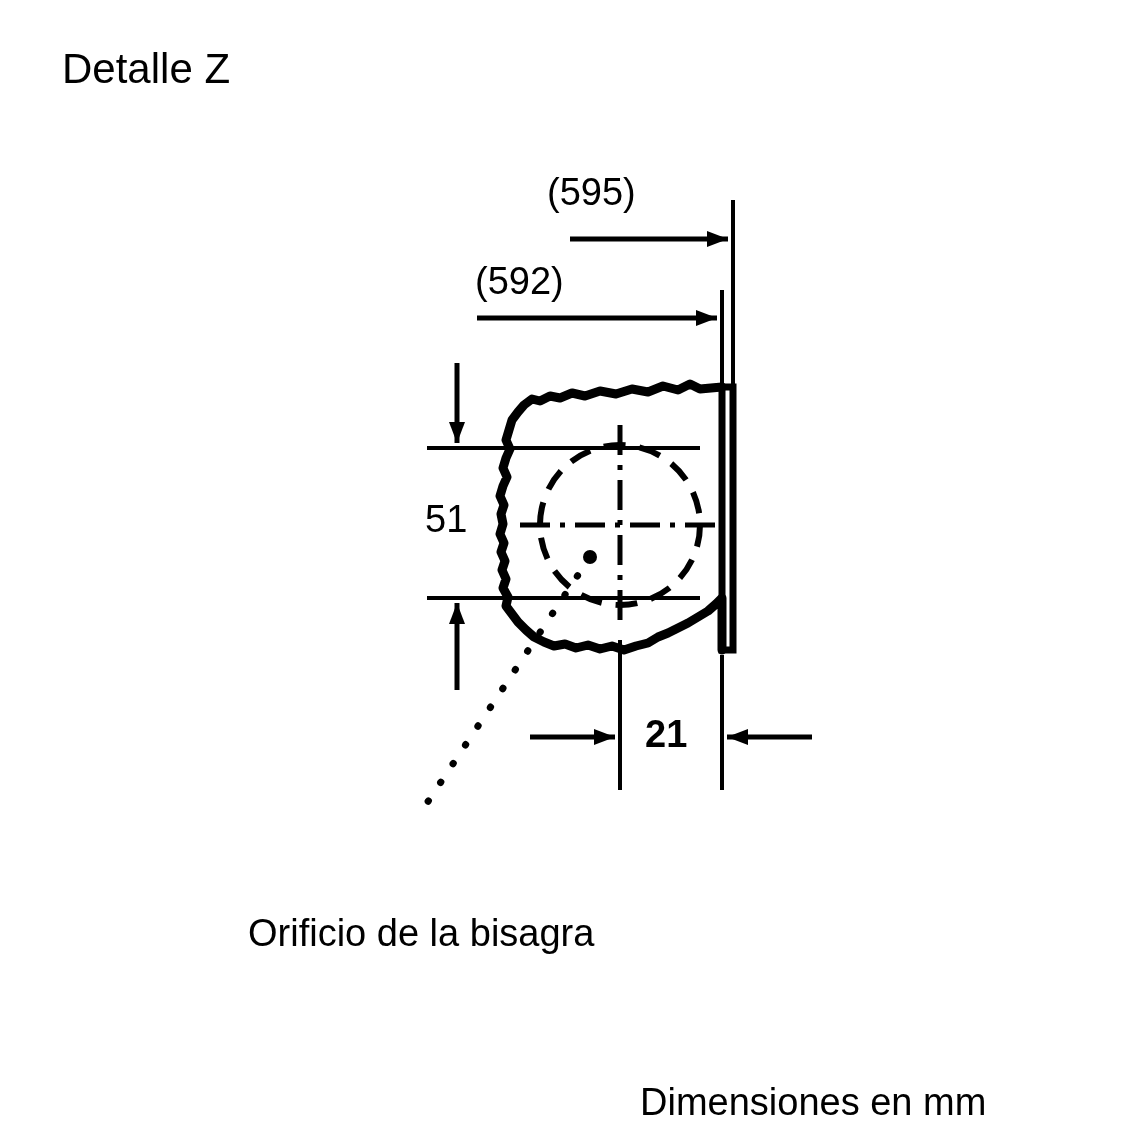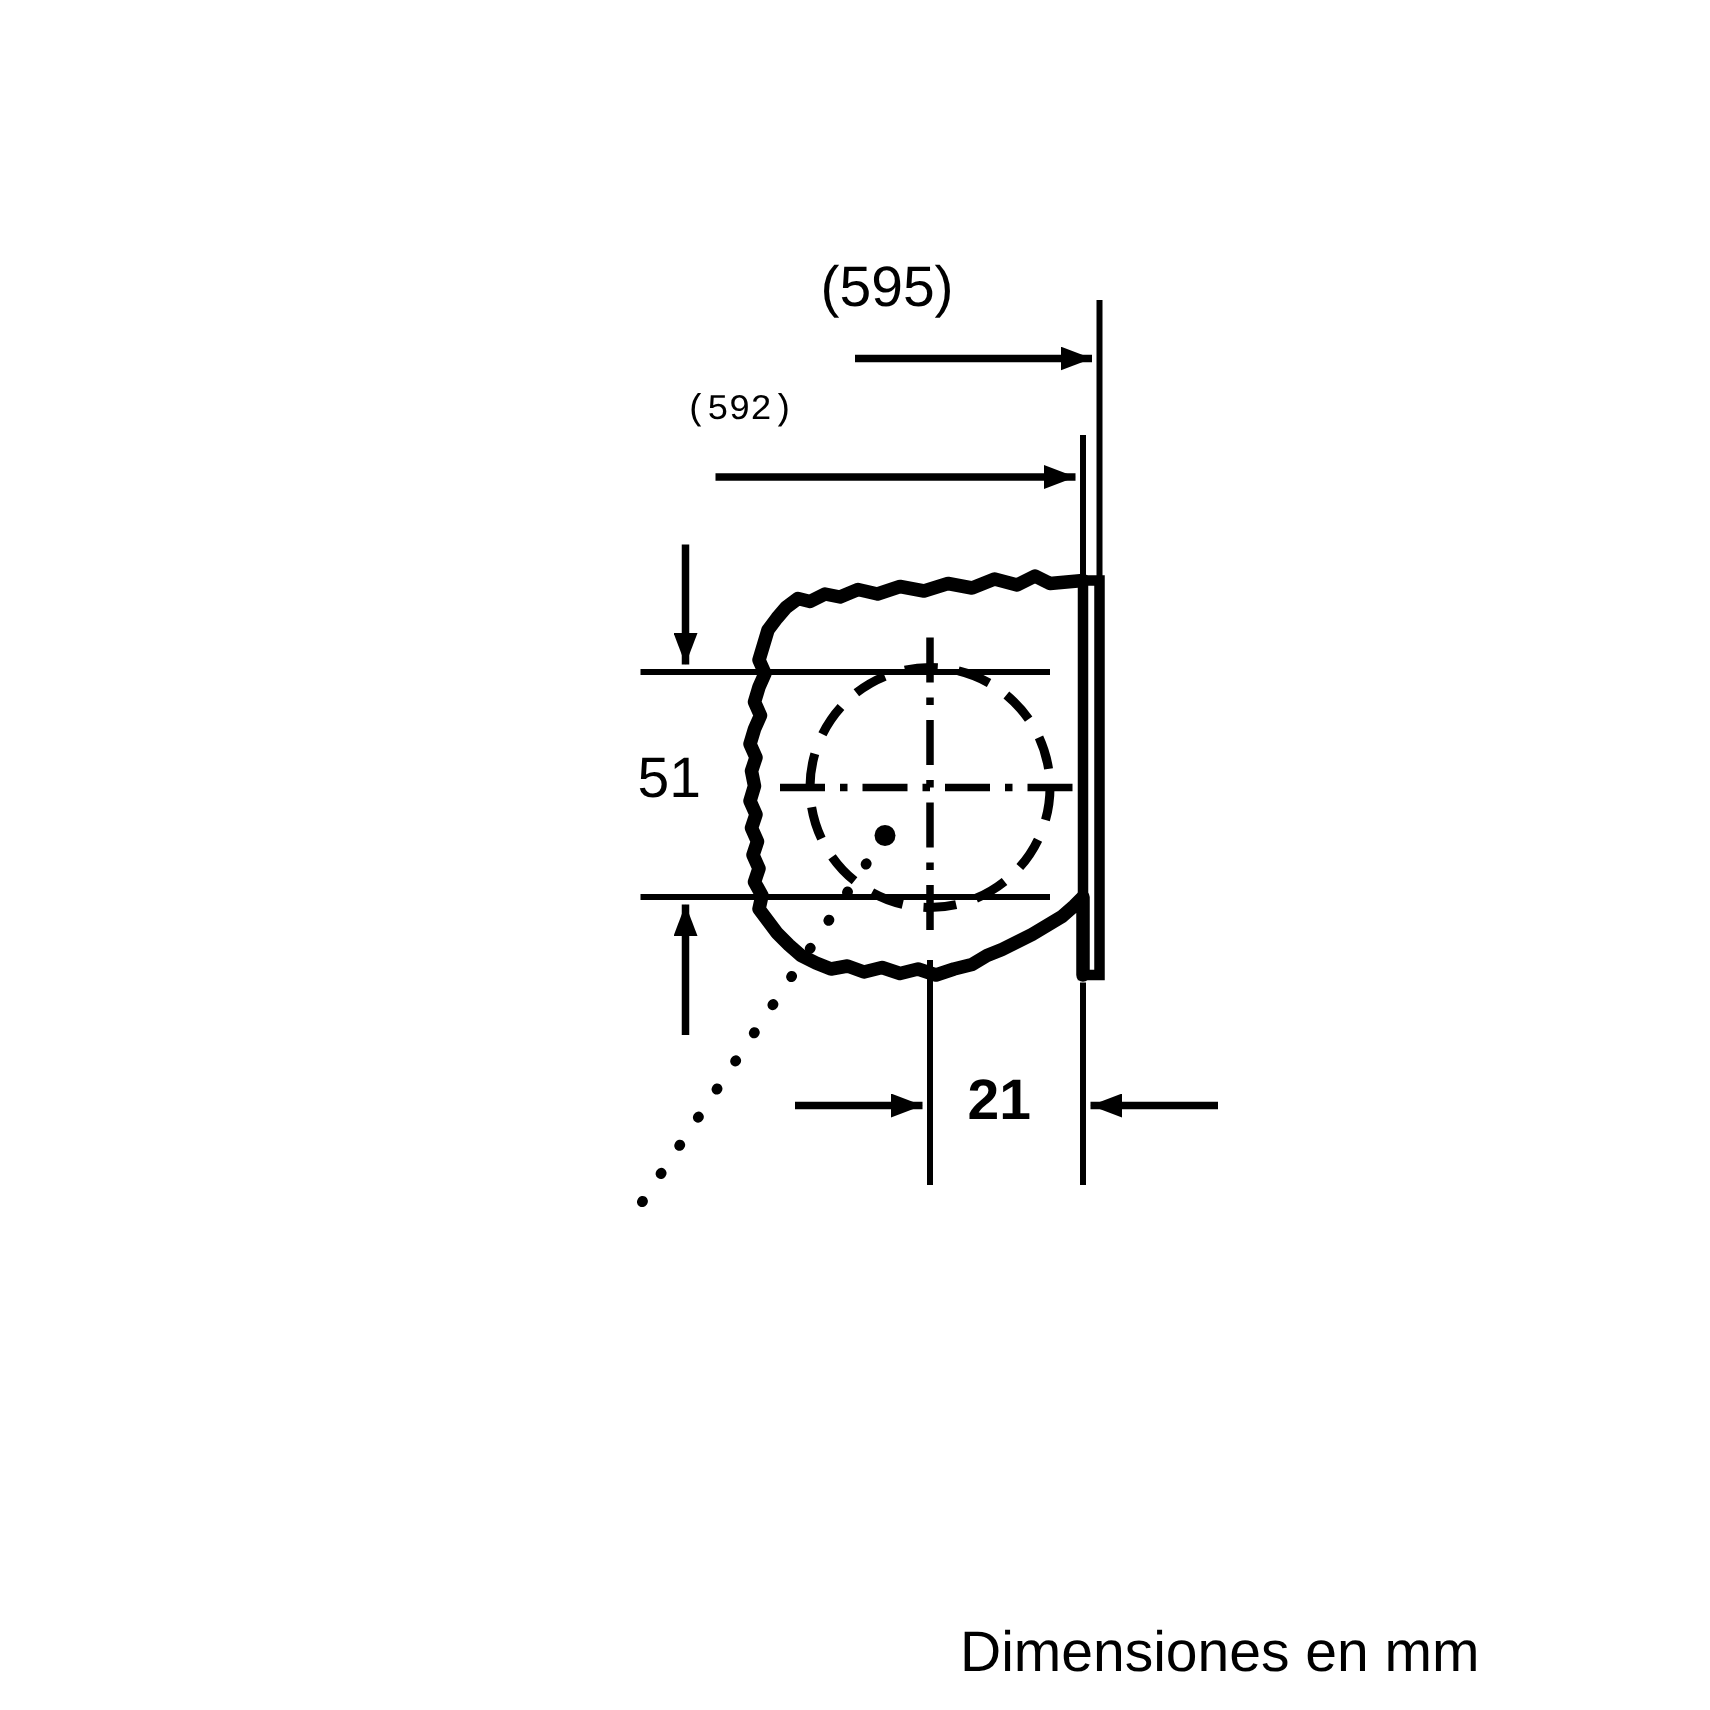--- a/index.html
+++ b/index.html
@@ -35,24 +35,23 @@
     left: 62px;
     top: 48px;
     font-size: 42px;
   }
   #label-595 {
     left: 547px;
     top: 173px;
     font-size: 38px;
   }
   #label-592 {
-    left: 457px;
+    left: 475px;
     top: 262px;
-    font-size: 24px;
-    font-family: Liberation Mono, monospace;
+    font-size: 38px;
   }
   #label-35 {
     left: 425px;
     top: 500px;
     font-size: 38px;
   }
   #label-21 {
     left: 645px;
     top: 715px;
     font-size: 38px;
@@ -153,27 +152,29 @@
       <line x1="620" y1="425" x2="620" y2="625" stroke-dasharray="30 10 5 10"></line>
       <line x1="520" y1="525" x2="720" y2="525" stroke-dasharray="30 10 5 10"></line>
     </g>
 
     <g>
       <line x1="590" y1="557" x2="425" y2="806" stroke="#000" stroke-width="7" stroke-linecap="round" stroke-dasharray="0.5 22"></line>
       <circle cx="590" cy="557" r="7" fill="#000"></circle>
     </g>
   </svg>
 
+  <div class="txt" id="title-text">Detalle Z</div>
 
   <div class="txt" id="label-595">(595)</div>
 
   <div class="txt" id="label-592">(592)</div>
 
   <div class="txt" id="label-35">51</div>
 
   <div class="txt" id="label-21">21</div>
 
   <div class="txt" id="note-block">
+    <span class="note-line">Orificio de la bisagra</span>
   </div>
 
   <div class="txt" id="footer-text">Dimensiones en mm</div>
 
 </div>
 
 </body></html>

